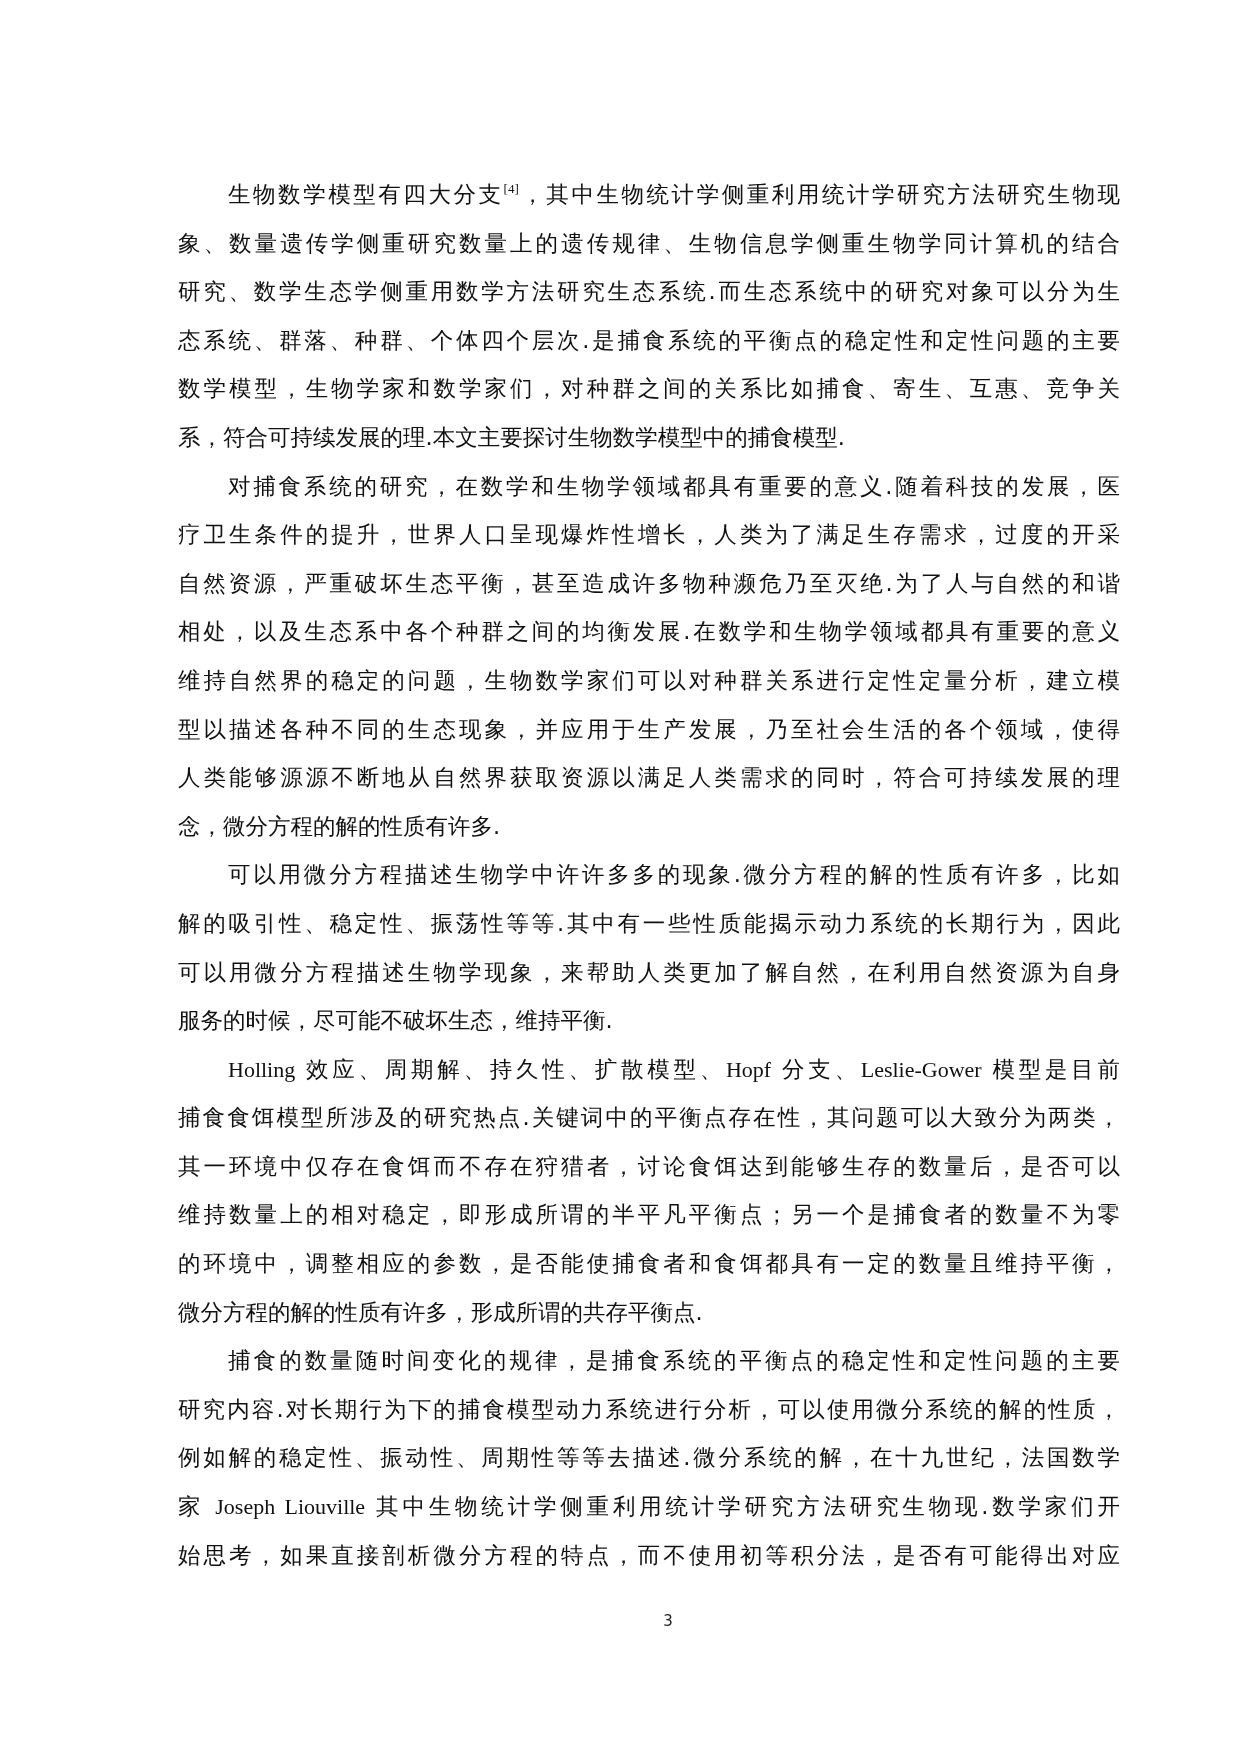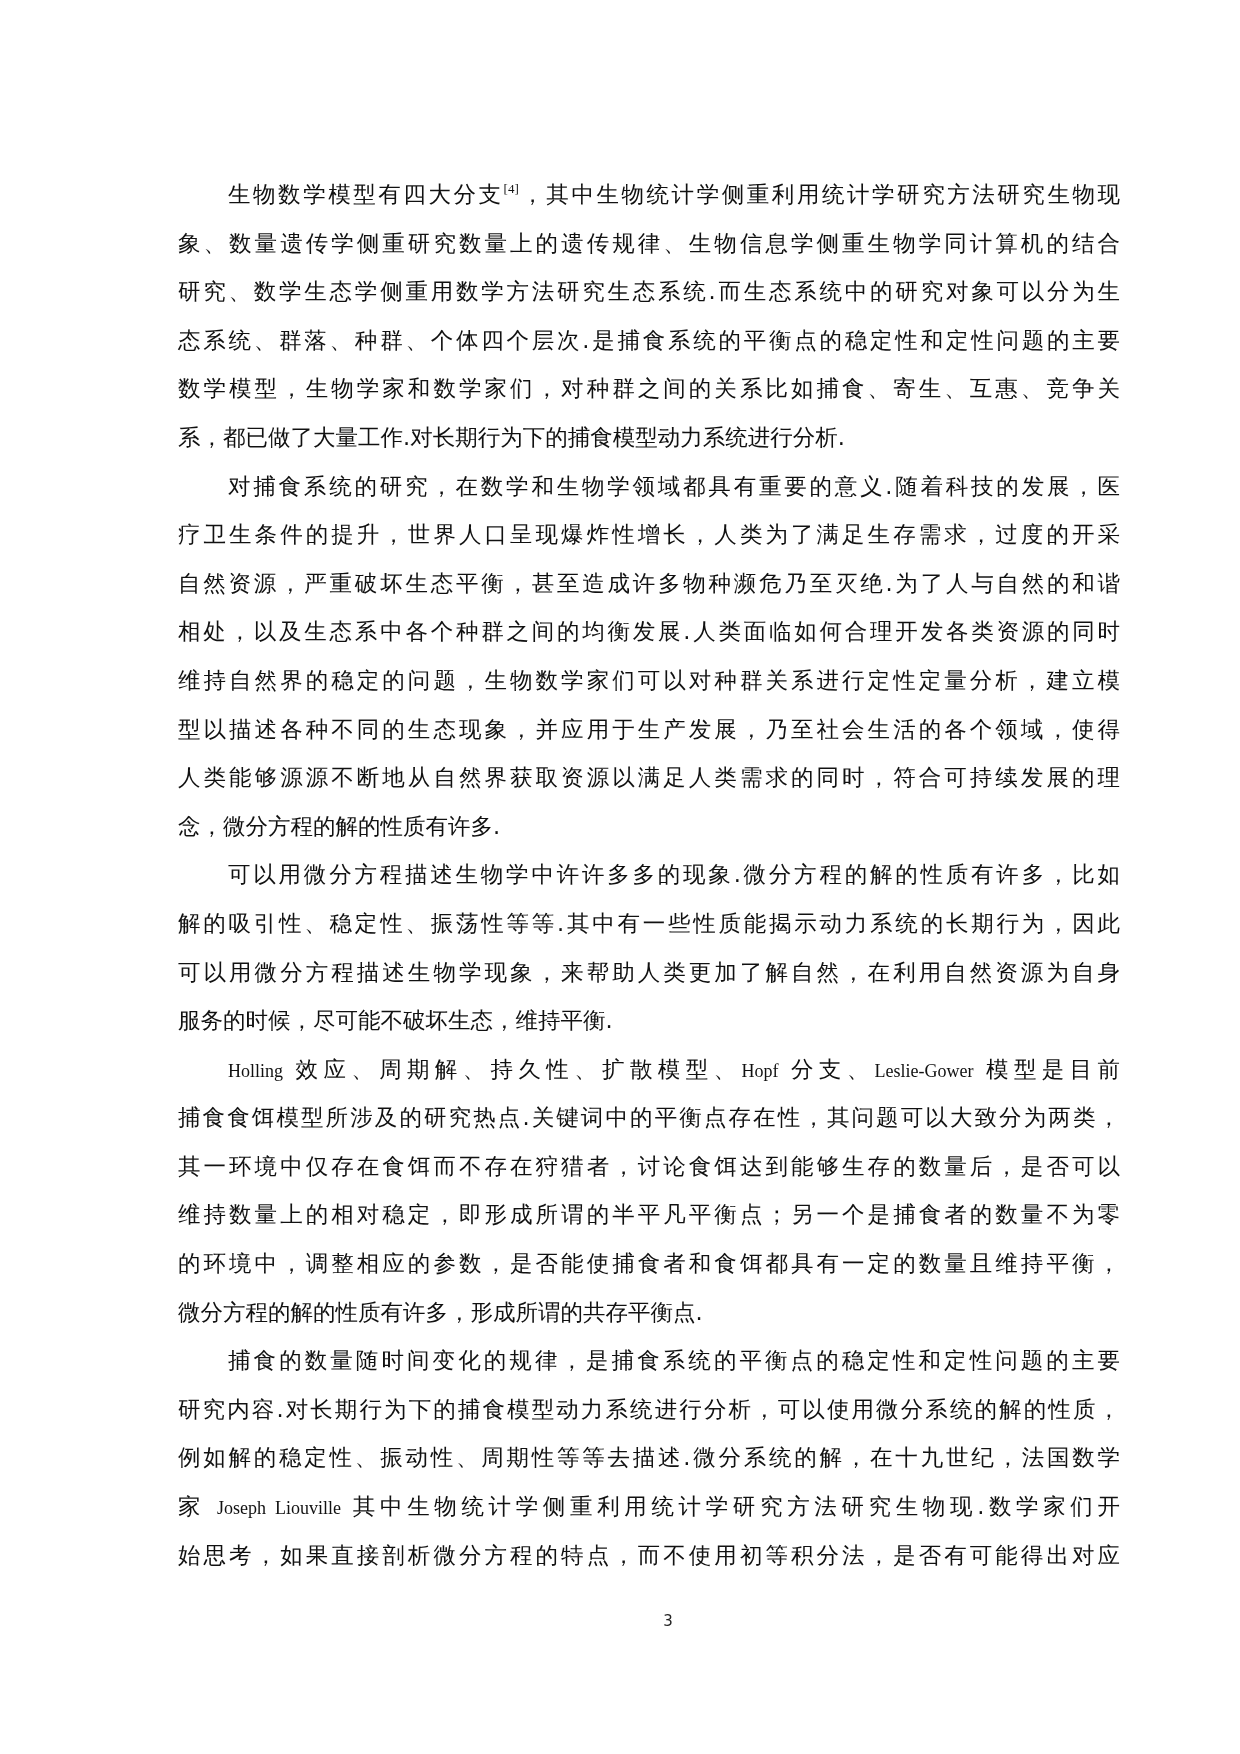--- a/index.html
+++ b/index.html
@@ -40,21 +40,21 @@
       letter-spacing: 0;
     }
     .line.last {
       text-align-last: left;
     }
     .line.indent {
       padding-left: 50px;
     }
     .latin {
       font-family: "Liberation Serif", serif;
-      font-size: 18px;
+      font-size: 22px;
     }
     sup.cite {
       font-family: "Liberation Serif", serif;
       font-size: 13px;
       vertical-align: 9px;
       line-height: 0;
     }
     .page-number {
       position: absolute;
       left: 0;
@@ -73,28 +73,28 @@
 
 <div class="page">
   <div class="body-text">
 
     <div>
       <span class="line indent"><span>生物数学模型有四大分支</span><sup class="cite">[4]</sup><span>，其中生物统计学侧重利用统计学研究方法研究生物现</span></span>
       <span class="line">象、数量遗传学侧重研究数量上的遗传规律、生物信息学侧重生物学同计算机的结合</span>
       <span class="line">研究、数学生态学侧重用数学方法研究生态系统.而生态系统中的研究对象可以分为生</span>
       <span class="line">态系统、群落、种群、个体四个层次.是捕食系统的平衡点的稳定性和定性问题的主要</span>
       <span class="line">数学模型，生物学家和数学家们，对种群之间的关系比如捕食、寄生、互惠、竞争关</span>
-      <span class="line last">系，都已做了大量工作.对长期行为下的捕食模型动力系统进行分析.</span>
+      <span class="line last">系，符合可持续发展的理.本文主要探讨生物数学模型中的捕食模型.</span>
     </div>
 
     <div>
       <span class="line indent">对捕食系统的研究，在数学和生物学领域都具有重要的意义.随着科技的发展，医</span>
       <span class="line">疗卫生条件的提升，世界人口呈现爆炸性增长，人类为了满足生存需求，过度的开采</span>
       <span class="line">自然资源，严重破坏生态平衡，甚至造成许多物种濒危乃至灭绝.为了人与自然的和谐</span>
-      <span class="line">相处，以及生态系中各个种群之间的均衡发展.人类面临如何合理开发各类资源的同时</span>
+      <span class="line">相处，以及生态系中各个种群之间的均衡发展.在数学和生物学领域都具有重要的意义</span>
       <span class="line">维持自然界的稳定的问题，生物数学家们可以对种群关系进行定性定量分析，建立模</span>
       <span class="line">型以描述各种不同的生态现象，并应用于生产发展，乃至社会生活的各个领域，使得</span>
       <span class="line">人类能够源源不断地从自然界获取资源以满足人类需求的同时，符合可持续发展的理</span>
       <span class="line last">念，微分方程的解的性质有许多.</span>
     </div>
 
     <div>
       <span class="line indent">可以用微分方程描述生物学中许许多多的现象.微分方程的解的性质有许多，比如</span>
       <span class="line">解的吸引性、稳定性、振荡性等等.其中有一些性质能揭示动力系统的长期行为，因此</span>
       <span class="line">可以用微分方程描述生物学现象，来帮助人类更加了解自然，在利用自然资源为自身</span>

